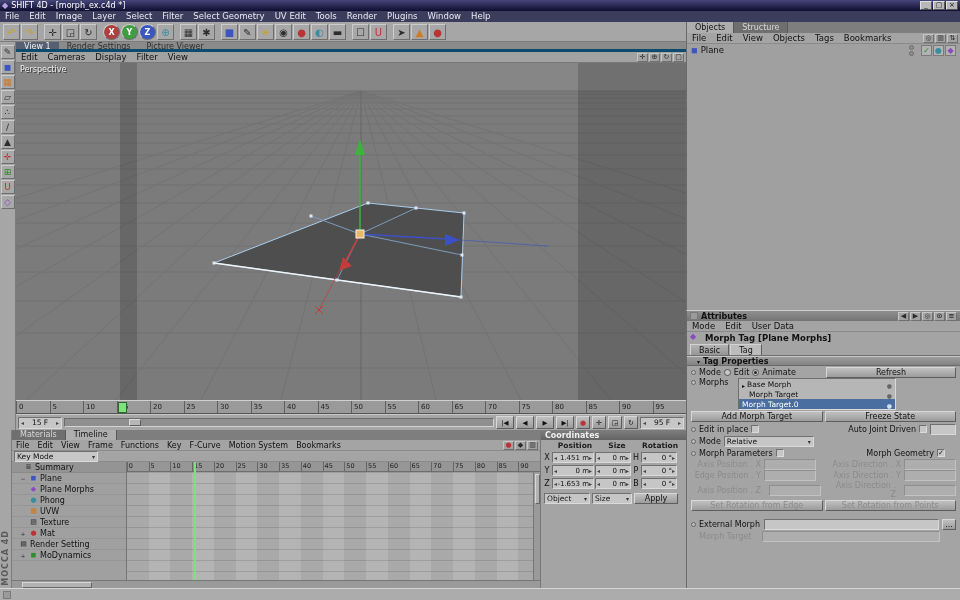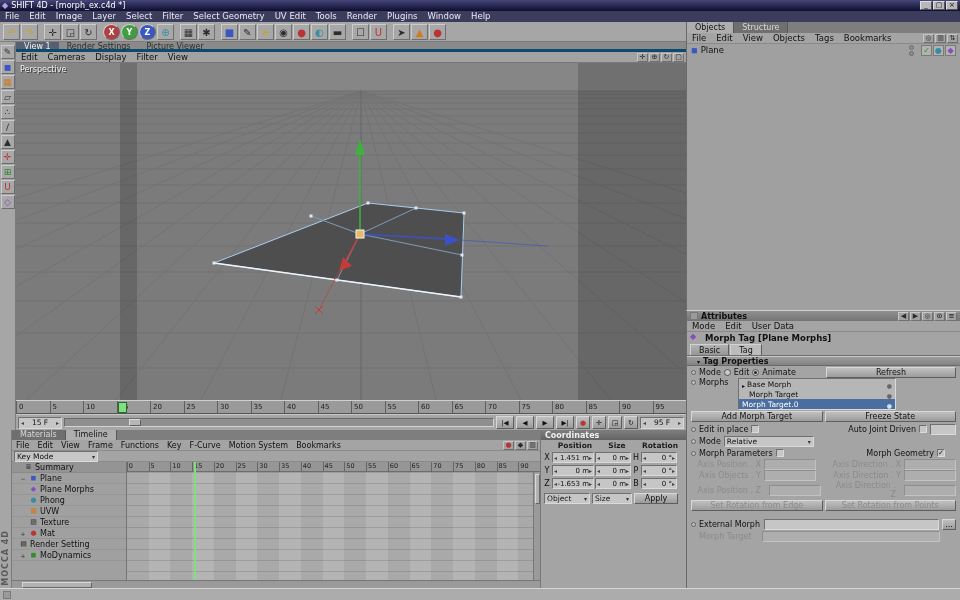--- a/index.html
+++ b/index.html
@@ -743,21 +743,21 @@
       <span style="width:8px;"></span>
     </div>
 
     <div class="attr-row dis" style="min-height:11px;">
       <span style="width:70px;text-align:right;">Axis Position . X</span>
       <span class="sfield dis-field" style="width:52px;"></span>
       <span style="flex:1;text-align:right;">Axis Direction . X</span>
       <span class="sfield dis-field" style="width:52px;"></span>
     </div>
     <div class="attr-row dis" style="min-height:11px;">
-      <span style="width:70px;text-align:right;">Axis Objects . Y</span>
+      <span style="width:70px;text-align:right;">Edge Position . Y</span>
       <span class="sfield dis-field" style="width:52px;"></span>
       <span style="flex:1;text-align:right;">Axis Direction . Y</span>
       <span class="sfield dis-field" style="width:52px;"></span>
     </div>
     <div class="attr-row dis" style="min-height:11px;gap:8px;">
       <span style="width:70px;text-align:right;">Axis Position . Z</span>
       <span class="sfield dis-field" style="width:52px;"></span>
       <span style="flex:1;text-align:right;">Axis Direction . Z</span>
       <span class="sfield dis-field" style="width:52px;"></span>
     </div>

